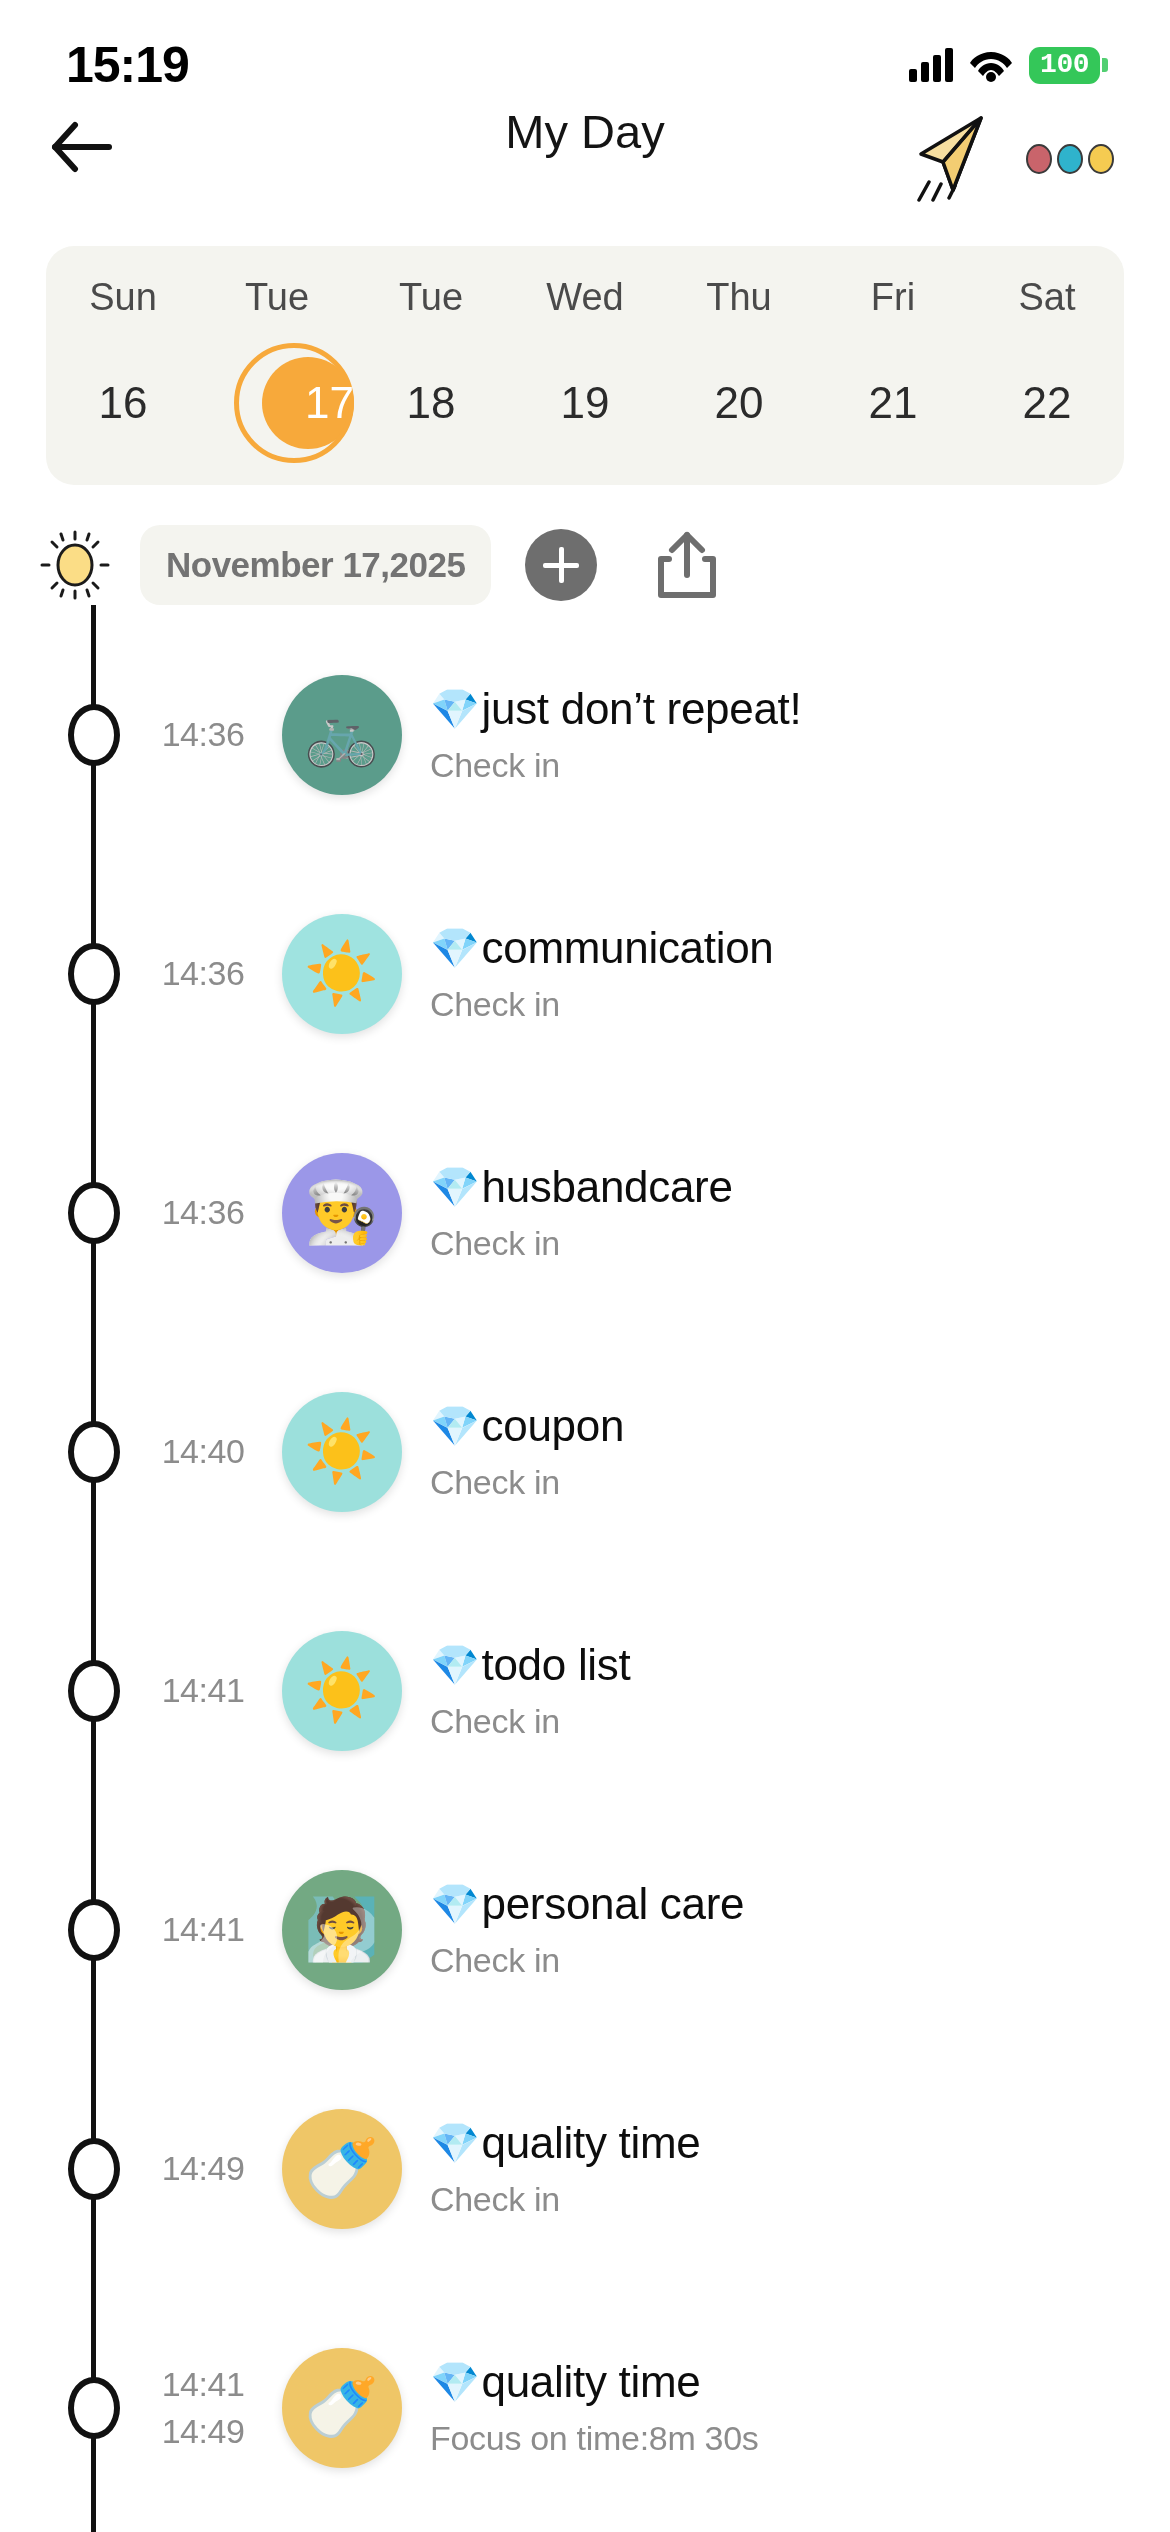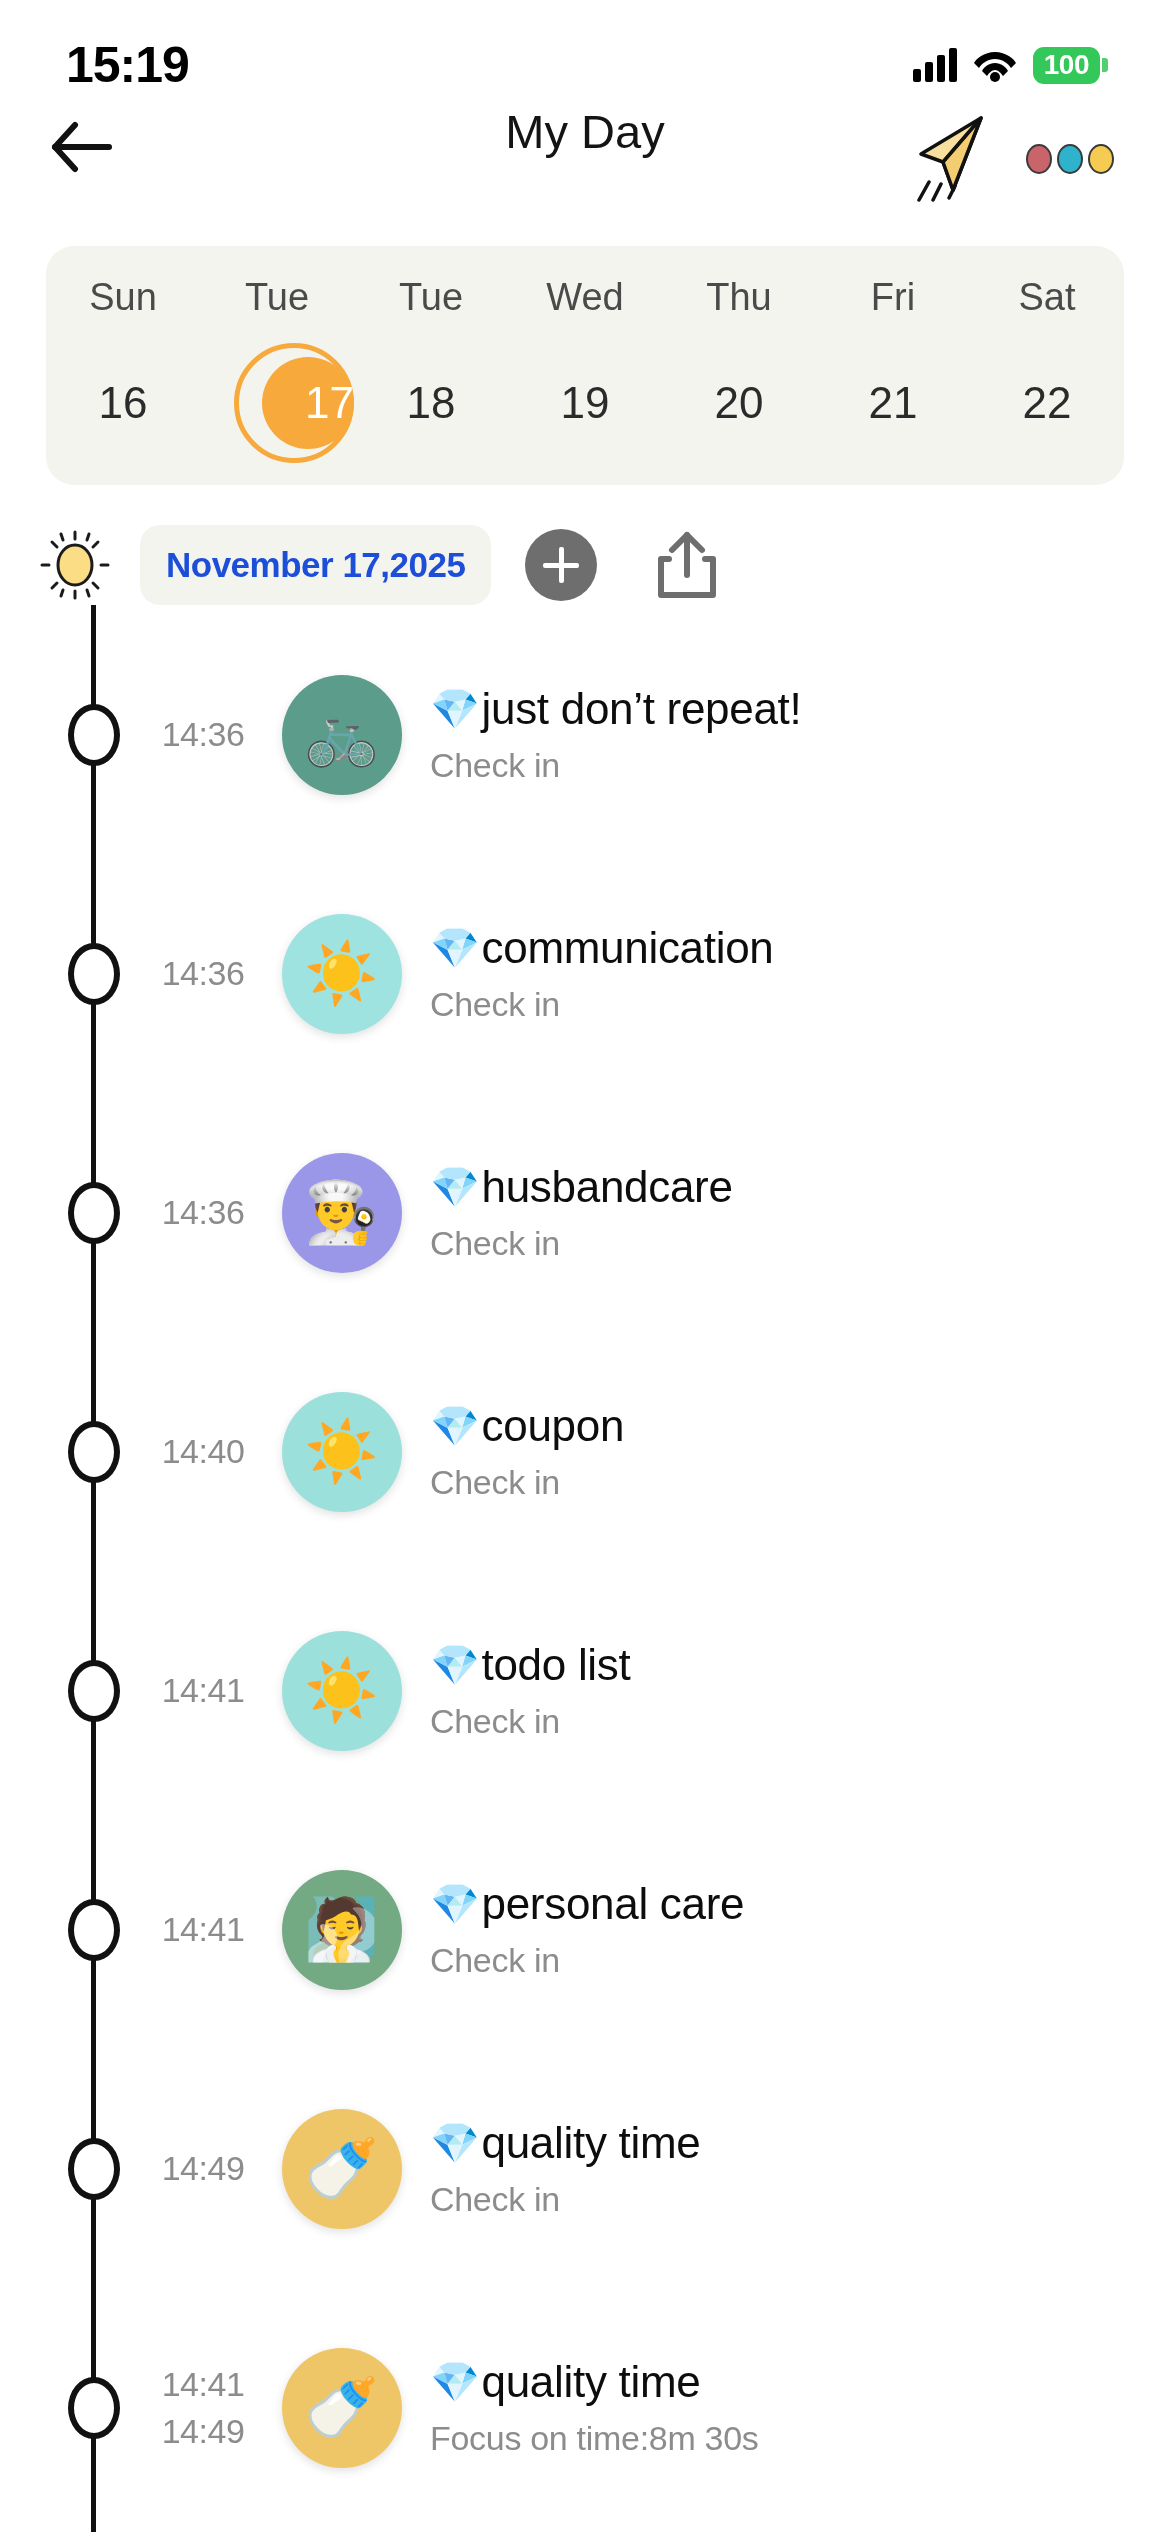--- a/index.html
+++ b/index.html
@@ -25,21 +25,21 @@
   .signal { display: flex; align-items: flex-end; gap: 4px; height: 34px; }
   .signal i { display: block; width: 8px; background: #000; border-radius: 2px; }
   .signal i:nth-child(1){ height: 13px; }
   .signal i:nth-child(2){ height: 20px; }
   .signal i:nth-child(3){ height: 27px; }
   .signal i:nth-child(4){ height: 34px; }
   .wifi { width: 44px; height: 34px; position: relative; }
   .battery {
     background: #34C759; color: #fff; font-size: 28px; font-weight: 700;
     border-radius: 11px; padding: 4px 11px 5px; line-height: 1;
-    display: flex; align-items: center; letter-spacing: -0.5px;
+    display: flex; align-items: center; letter-spacing: -0.5px; font-family: Liberation Mono, monospace;
   }
   .battery-nub {
     width: 6px; height: 14px; background: #34C759; border-radius: 0 3px 3px 0;
     margin-left: 2px; opacity: .85;
   }
   .batt-wrap { display: flex; align-items: center; }
 
   
   .navbar {
     height: 110px; display: flex; 
@@ -81,21 +81,21 @@
   .cal-date.selected span { position: relative; z-index: 1; }
 
   
   .toolbar {
     display: flex; align-items: center; gap: 26px;
     padding: 40px 46px 0 36px;
   }
   .sun-ico { width: 78px; height: 78px; flex: none; }
   .date-pill {
     background: #f4f4ef; border-radius: 20px; padding: 20px 26px;
-    font-size: 35px; font-weight: 700; color: #1d4ed8; letter-spacing: -0.5px;
+    font-size: 35px; font-weight: 700; color: #737373; letter-spacing: -0.5px;
   }
   .add-btn {
     width: 72px; height: 72px; border-radius: 50%; background: #6e6e6e;
     display: flex; align-items: center; justify-content: center; flex: none;
     margin-left: 8px;
   }
   .add-btn::before, .add-btn::after {
     content: ""; position: absolute; background: #fff; border-radius: 2px;
   }
   .add-btn { position: relative; }

